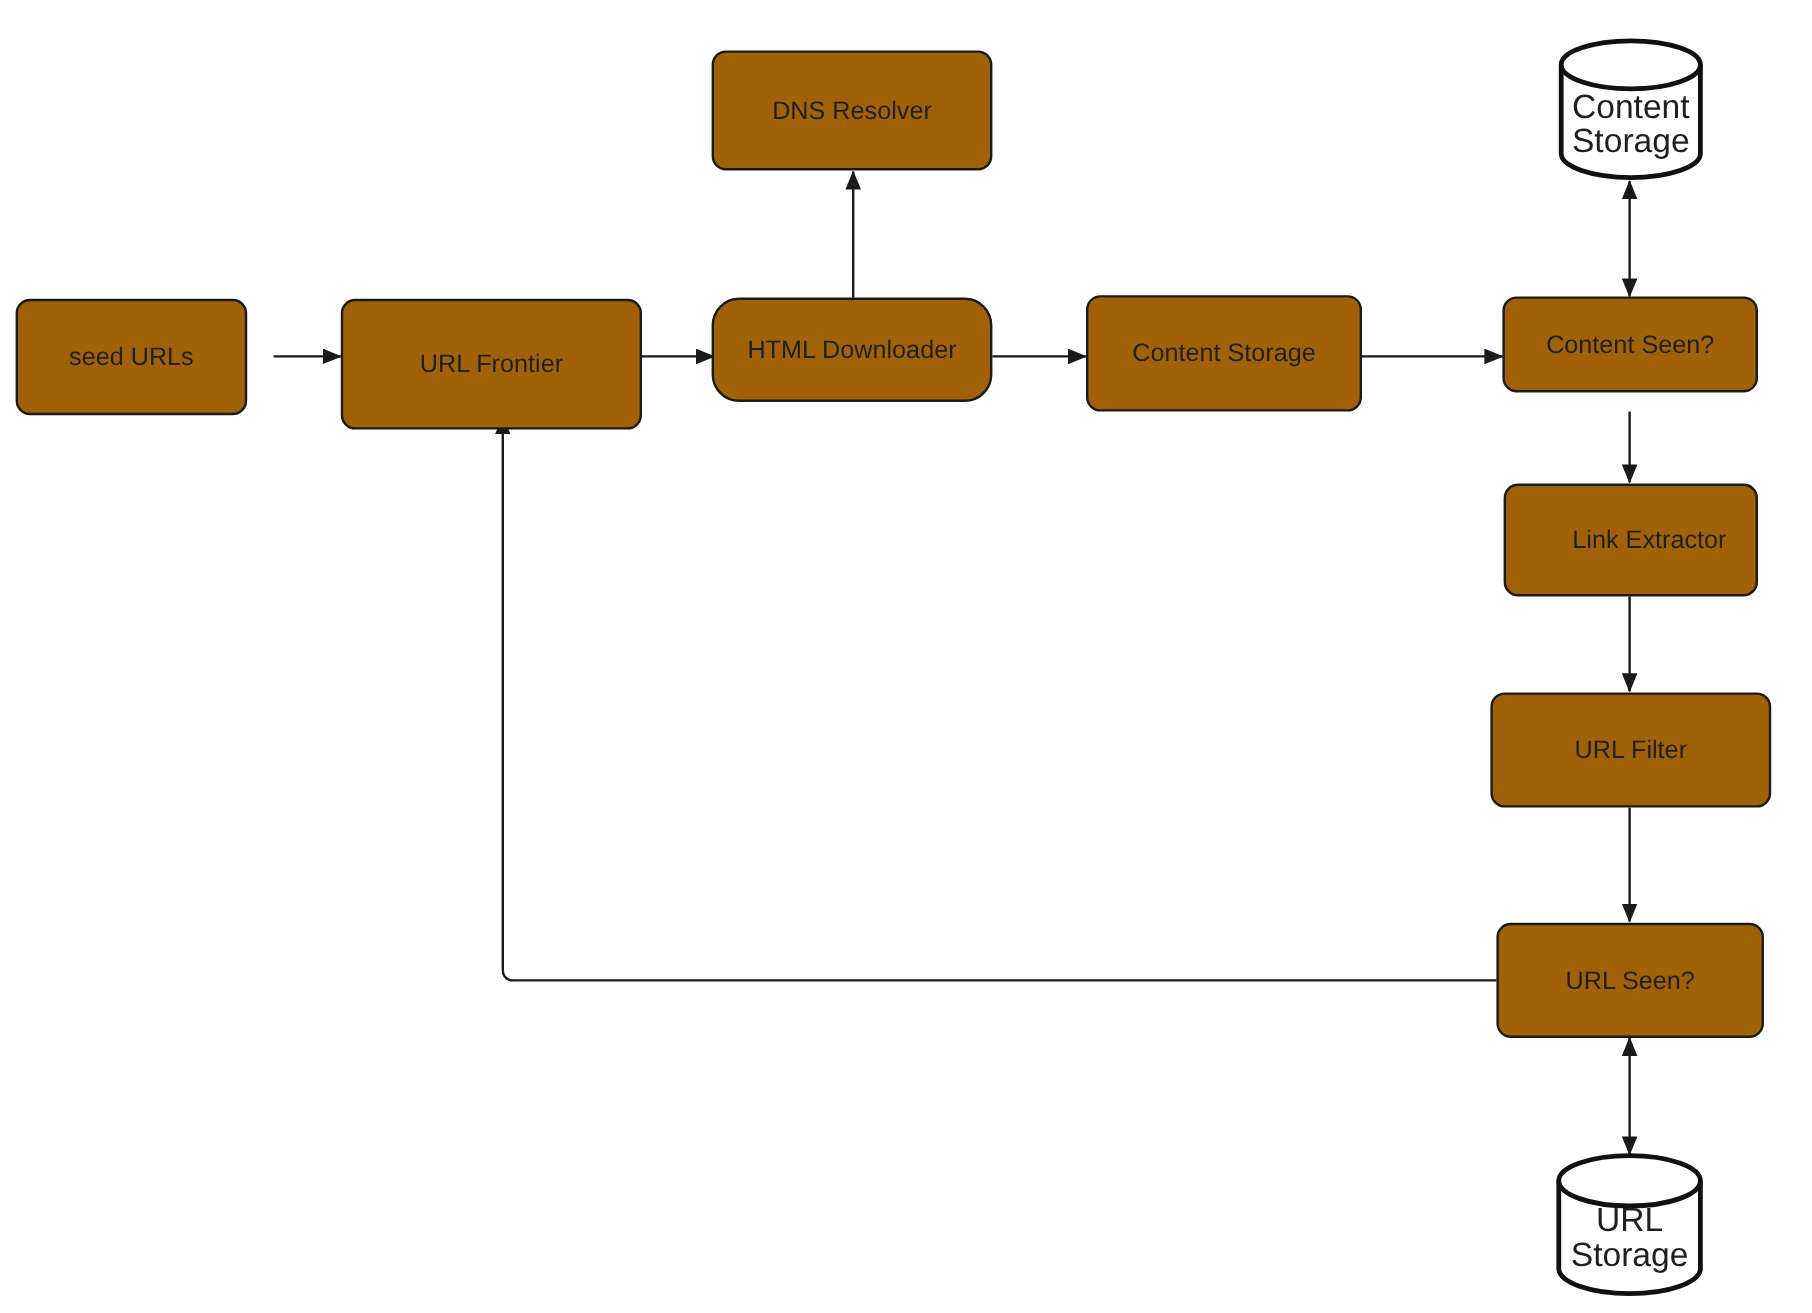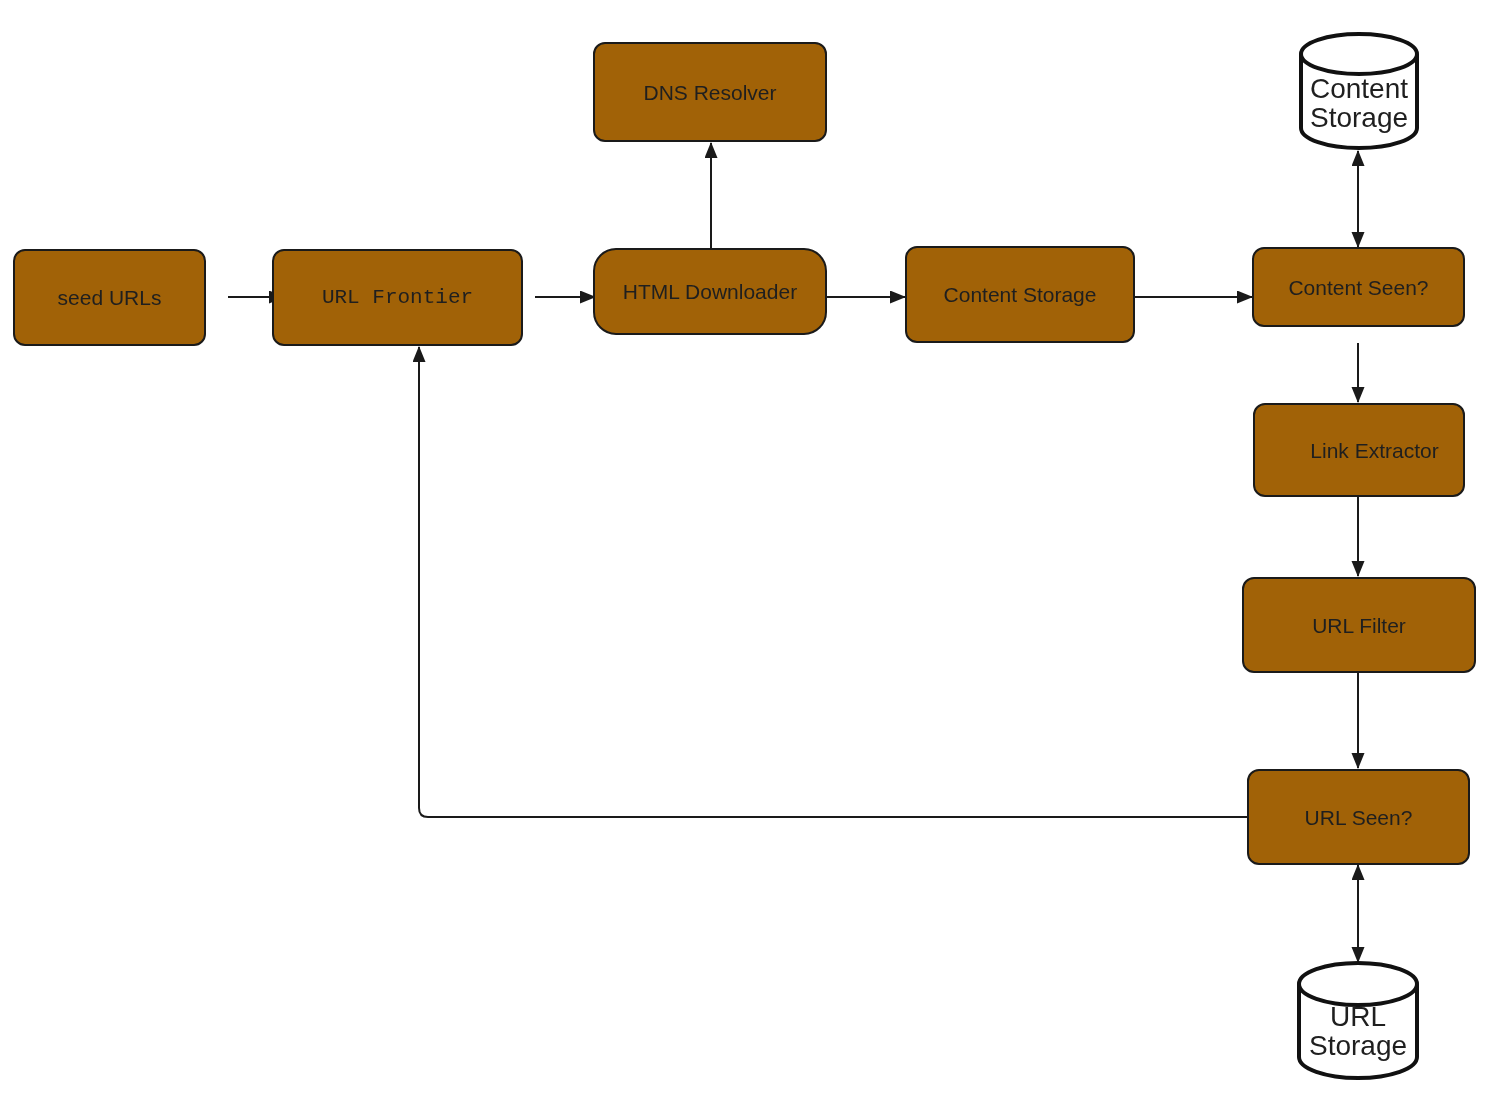--- a/index.html
+++ b/index.html
@@ -87,21 +87,21 @@
     <g>
       <path class="cyl" d="M1299,984 L1299,1057 A59,21 0 0 0 1417,1057 L1417,984"></path>
       <ellipse class="cyl" cx="1358" cy="984" rx="59" ry="21"></ellipse>
     </g>
   </svg>
 
   <div class="node" style="left:13px; top:249px; width:193px; height:97px;">
     <span>seed URLs</span>
   </div>
 
-  <div class="node" style="left:272px; top:249px; width:251px; height:97px;font-family:Liberation Mono, monospace;">
+  <div class="node" style="left:284px; top:249px; width:251px; height:109px;">
     <span>URL Frontier</span>
   </div>
 
   <div class="node" style="left:593px; top:42px; width:234px; height:100px;">
     <span>DNS Resolver</span>
   </div>
 
   <div class="node" style="left:593px; top:248px; width:234px; height:87px;border-radius:23px;">
     <span>HTML Downloader</span>
   </div>

